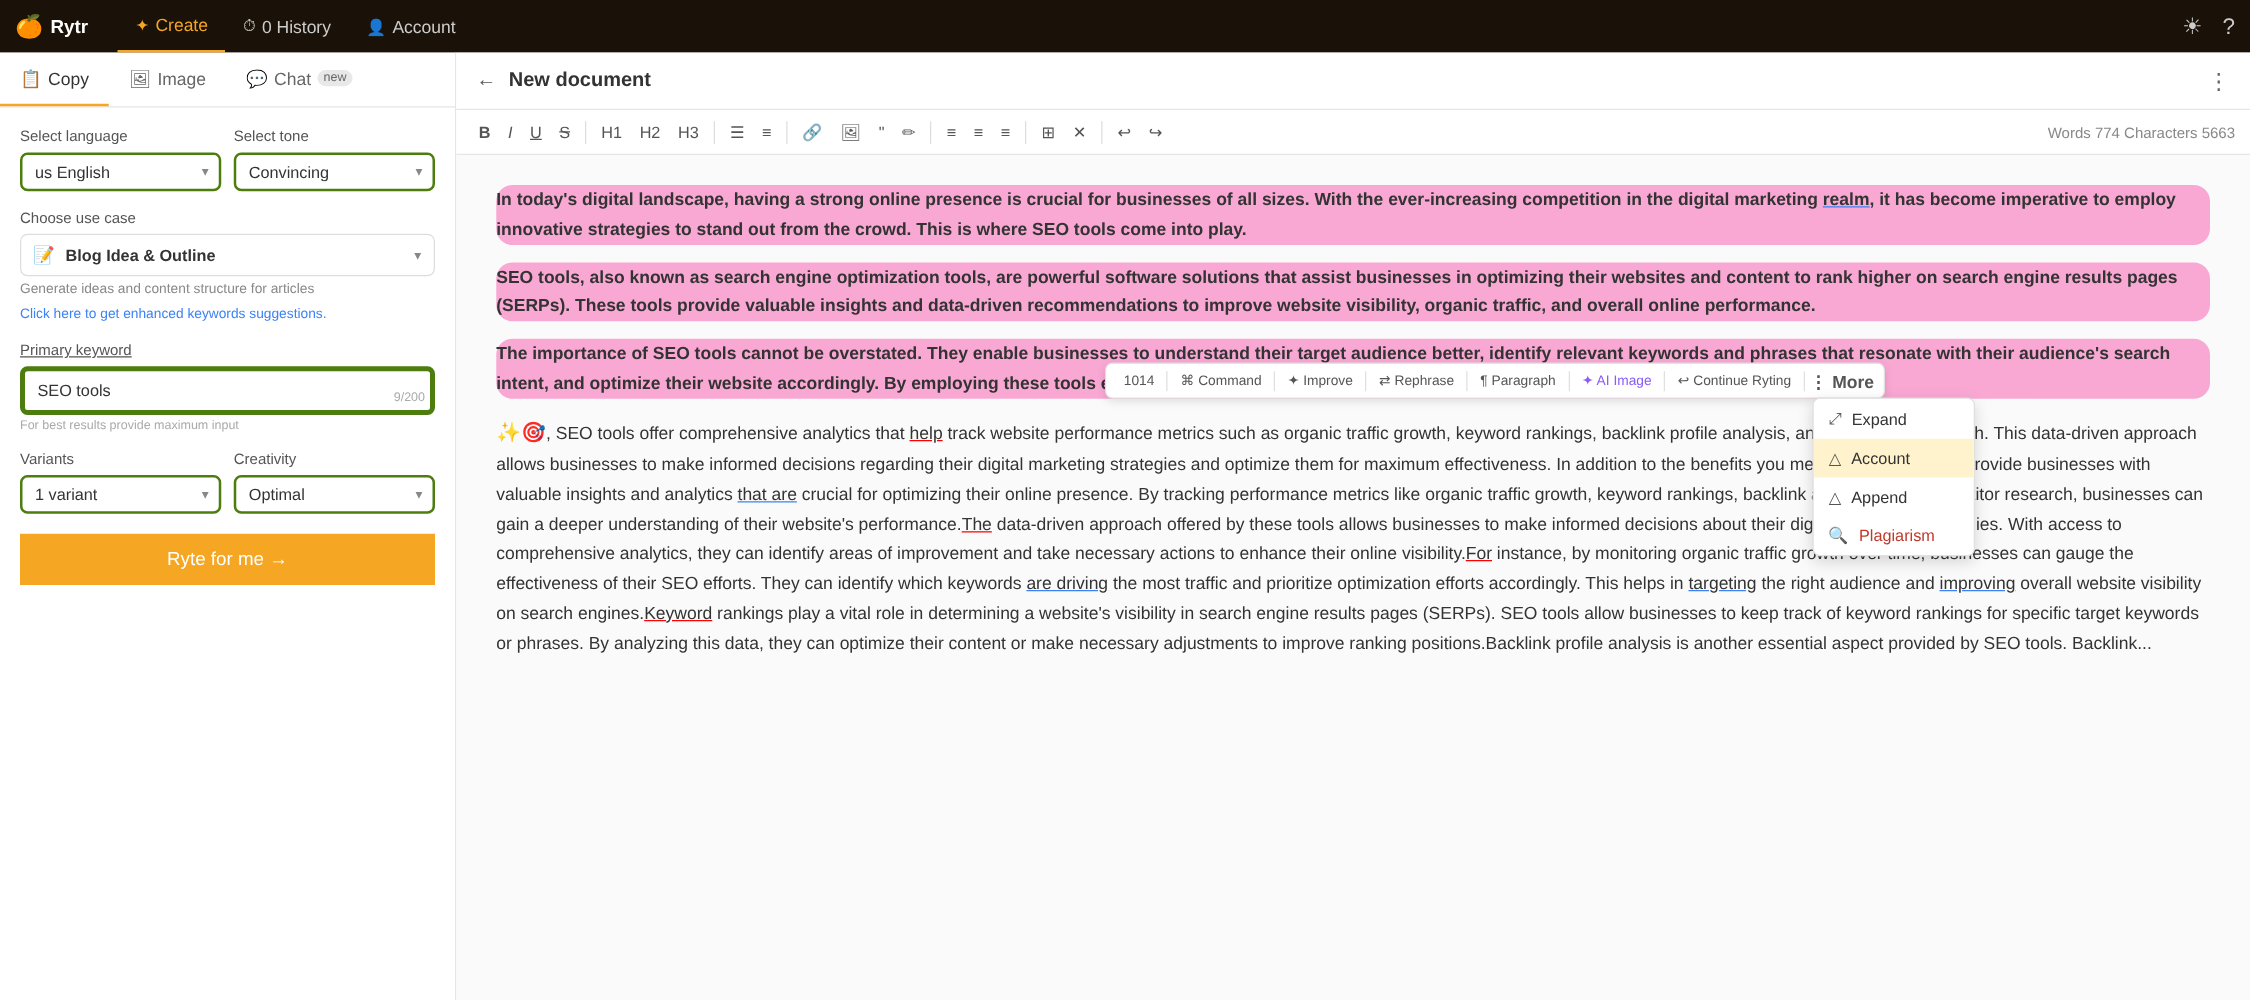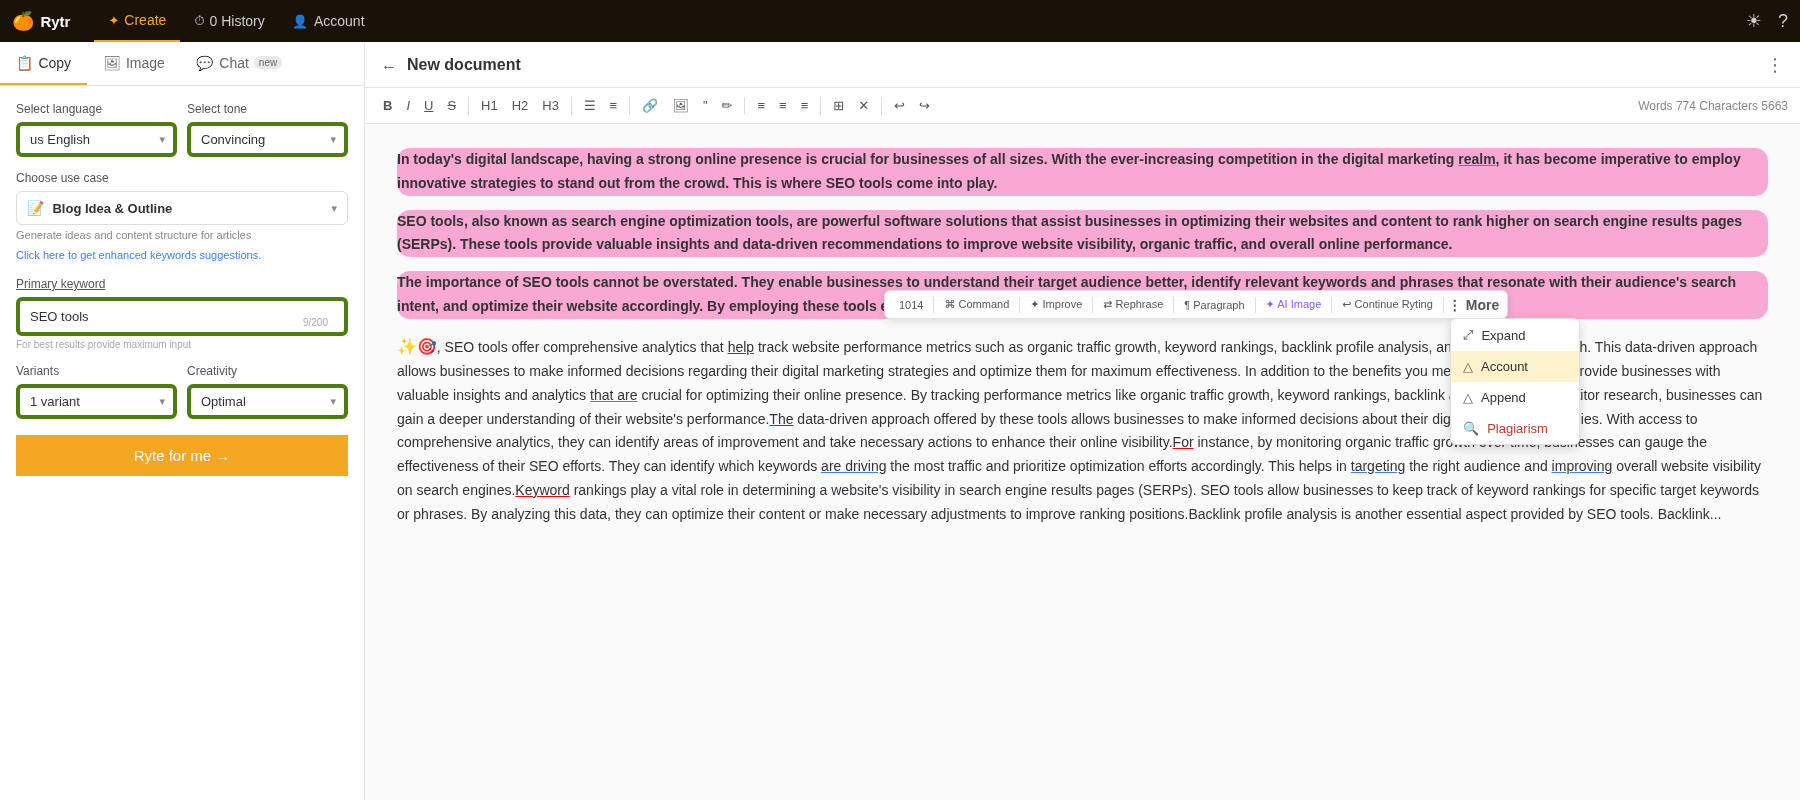--- a/index.html
+++ b/index.html
@@ -56,21 +56,21 @@
     }
 
     .sidebar-content { padding: 16px; overflow-y: auto; flex: 1; }
 
     .field-label { font-size: 12px; color: #555; margin-bottom: 6px; font-weight: 400; }
     .field-row { display: flex; gap: 10px; margin-bottom: 14px; }
     .field-col { flex: 1; }
 
     .select-wrapper {
       position: relative; display: flex; align-items: center;
-      border: 4px solid #4d7c0f; border-radius: 6px; background: #fff;
+      border: 2px solid #4d7c0f; border-radius: 6px; background: #fff;
       padding: 6px 10px; cursor: pointer;
     }
     .select-wrapper select {
       border: none; outline: none; background: transparent;
       font-size: 13px; color: #333; width: 100%; cursor: pointer; appearance: none;
     }
     .select-chevron { position: absolute; right: 8px; color: #888; font-size: 11px; pointer-events: none; }
 
     .use-case-label { font-size: 12px; color: #555; margin-bottom: 6px; font-weight: 500; }
     .use-case-select {
@@ -85,21 +85,21 @@
     .use-case-desc { font-size: 11px; color: #888; margin-top: 4px; margin-bottom: 4px; }
     .use-case-link { font-size: 11px; color: #3b82f6; cursor: pointer; }
 
     .keyword-label { font-size: 12px; color: #555; margin-bottom: 6px; font-weight: 500; text-decoration: underline; }
     .keyword-input-wrap { position: relative; }
     .keyword-input {
       width: 100%; border: 4px solid #4d7c0f; border-radius: 6px;
       padding: 8px 10px; font-size: 13px; outline: none; color: #333;
     }
     .keyword-counter {
-      position: absolute; right: 20px; bottom: 8px;
+      position: absolute; right: 8px; bottom: 8px;
       font-size: 10px; color: #aaa;
     }
     .keyword-hint { font-size: 10px; color: #aaa; margin-top: 3px; }
 
     .ryte-btn {
       background: #f5a623; color: #fff; border: none;
       border-radius: 0; padding: 12px 20px; font-size: 15px;
       cursor: pointer; width: 100%; margin-top: 16px; font-weight: 500;
       display: flex; align-items: center; justify-content: center; gap: 6px;
     }

